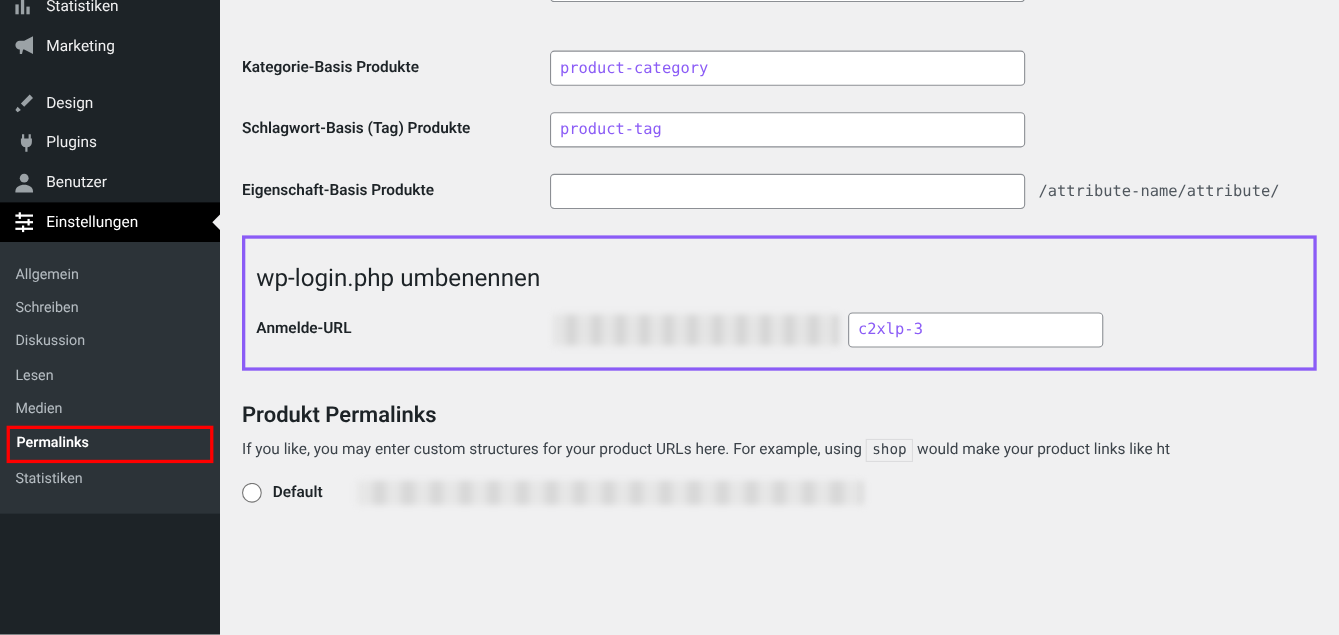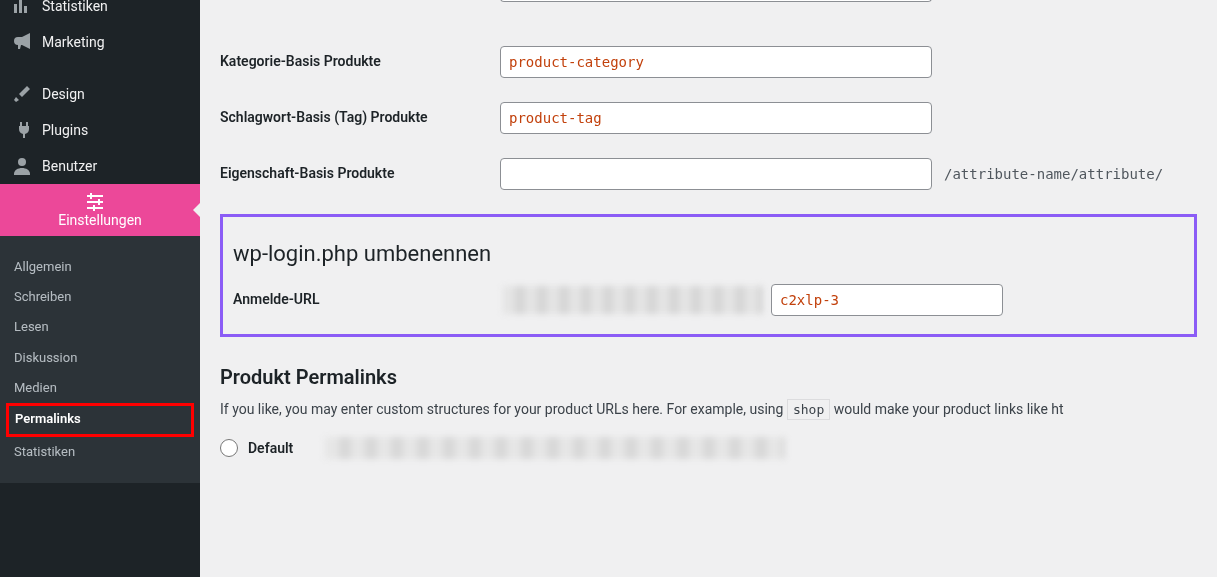--- a/index.html
+++ b/index.html
@@ -2,35 +2,35 @@
 <html><head>
 <meta charset="utf-8">
 <style>
 * { margin: 0; padding: 0; box-sizing: border-box; }
 body { font-family: -apple-system, BlinkMacSystemFont, "Segoe UI", Roboto, Oxygen-Sans, Ubuntu, Cantarell, "Helvetica Neue", sans-serif; font-size: 14px; color: #3c434a; background: #f0f0f1; display: flex; width: 1217px; height: 577px; overflow: hidden; }
 
 
 .sidebar { width: 200px; background: #1d2327; color: #f0f0f1; flex-shrink: 0; overflow: hidden; }
 .menu-item { display: flex; align-items: center; padding: 8px 12px; color: #f0f0f1; cursor: pointer; font-size: 14px; position: relative; }
 .menu-item .icon { width: 20px; height: 20px; display: flex; align-items: center; justify-content: center; margin-right: 10px; color: rgba(240,246,252,.6); }
-.menu-item.current { background: #ec4899; color: #fff; flex-direction: column; }
+.menu-item.current { background: #000000; color: #fff; }
 .menu-item.current .icon { color: #fff; }
 .menu-item.current::after { content: ""; position: absolute; right: -1px; top: 50%; margin-top: -8px; border: 8px solid transparent; border-right-color: #f0f0f1; }
 .submenu { background: #2c3338; padding: 16px 0; }
 .submenu-item { padding: 6px 12px 6px 14px; color: rgba(240,246,252,.7); cursor: pointer; font-size: 13px; line-height: 1.4; }
 .submenu-item.current { color: #fff; font-weight: 600; }
 .submenu-item.highlighted { border: 3px solid #ff0000; margin: 0 6px 0 6px; padding: 4px 8px 6px 6px; }
 .menu-item .icon svg { width: 20px; height: 20px; fill: currentColor; }
 
 
 .main { flex: 1; background: #f0f0f1; padding: 0 20px; overflow: hidden; }
 .form-row { display: flex; align-items: flex-start; margin: 24px 0; }
 .form-label { width: 280px; padding-right: 36px; font-weight: 600; color: #1d2327; line-height: 1.4; font-size: 14px; padding-top: 6px; }
 .form-field { flex: 0 0 auto; }
-input[type=text] { border: 1px solid #8c8f94; border-radius: 4px; padding: 4px 8px; font-size: 14px; font-family: Consolas, Monaco, monospace; background: #fff; color: #c2410c; height: 32px; width: 432px; }
+input[type=text] { border: 1px solid #8c8f94; border-radius: 4px; padding: 4px 8px; font-size: 14px; font-family: Consolas, Monaco, monospace; background: #fff; color: #8b5cf6; height: 32px; width: 432px; }
 .hint { font-family: Consolas, Monaco, monospace; color: #50575e; padding-left: 12px; font-size: 14px; align-self: center; }
 code.inline { background: #f0f0f1; padding: 2px 5px; font-family: Consolas, Monaco, monospace; font-size: 13px; border: 1px solid #dcdcde; }
 
 .section-title { font-size: 22px; font-weight: 400; color: #1d2327; margin: 14px 0 8px 0; }
 .section-title.small { font-size: 20px; font-weight: 600; margin-top: 28px; }
 .desc { color: #3c434a; font-size: 14px; margin: 12px 0 20px 0; }
 
 .red-box { border: 3px solid #8b5cf6; padding: 10px 10px 18px 10px; }
 .red-box .form-row { margin: 18px 0 0 0; }
 .red-box .form-label { width: 270px; }
@@ -102,22 +102,22 @@
           <rect x="5" y="1" width="2" height="6"></rect>
           <rect x="13" y="7" width="2" height="6"></rect>
           <rect x="8" y="13" width="2" height="6"></rect>
         </svg>
       </span>
     <span>Einstellungen</span>
   </div>
   <div class="submenu">
     <div class="submenu-item">Allgemein</div>
     <div class="submenu-item">Schreiben</div>
+    <div class="submenu-item">Diskussion</div>
     <div class="submenu-item">Lesen</div>
-    <div class="submenu-item">Diskussion</div>
     <div class="submenu-item">Medien</div>
     <div class="submenu-item current highlighted">Permalinks</div>
     <div class="submenu-item">Statistiken</div>
   </div>
 </nav>
 
 <main class="main">
 
   <div class="form-row" style="margin-top:-12px">
     <div class="form-label" style="visibility:hidden">x</div>

